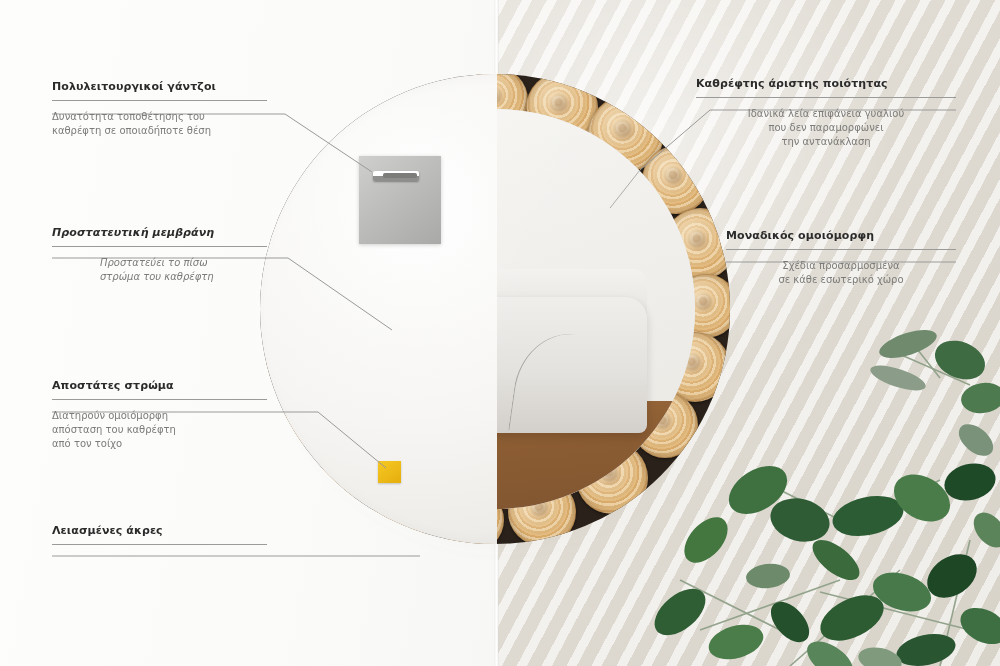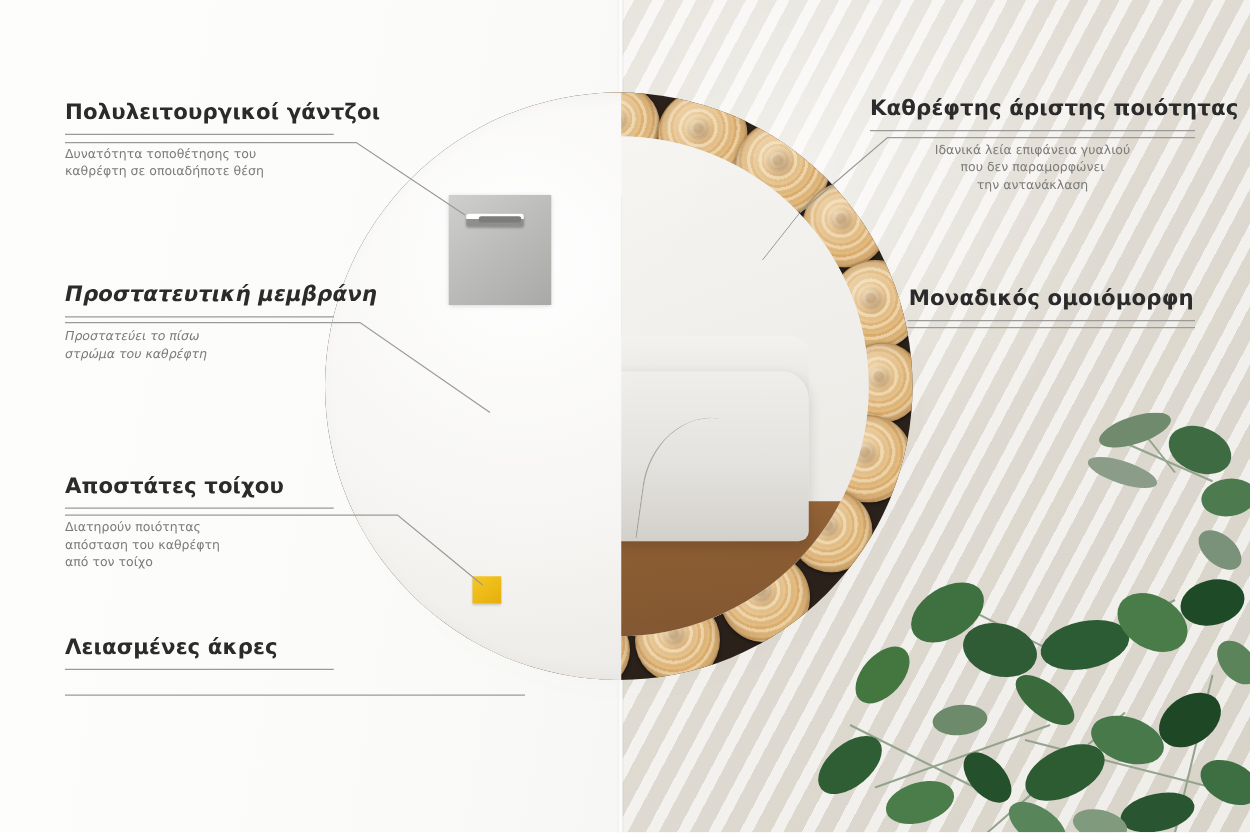--- a/index.html
+++ b/index.html
@@ -155,29 +155,29 @@
     background:linear-gradient(145deg,#f6c822,#e5ae0d);
     box-shadow:0 1px 2px rgba(0,0,0,.2);
   }
 
   
   .lines{position:absolute;left:0;top:0;width:1000px;height:666px;pointer-events:none;}
 
   
   .callout{position:absolute;}
   .callout .ttl{
-    font-size:17px;font-weight:700;color:#2b2b2b;letter-spacing:.1px;
+    font-size:11px;font-weight:700;color:#2b2b2b;letter-spacing:.1px;
     white-space:nowrap;
   }
   .callout .rule{height:1px;background:#9a9a98;margin-top:7px;}
   .callout .desc{
     margin-top:9px;font-size:10px;line-height:1.42;color:#7b7b79;font-weight:400;
   }
   .callout.right{text-align:right;}
-  .callout.right .ttl{text-align:center;}
+  .callout.right .ttl{text-align:left;}
   .callout.right .desc{text-align:center;}
 
   
   .foliage{position:absolute;left:640px;top:330px;width:360px;height:336px;overflow:hidden;}
 </style>
 </head>
 <body>
 
 <div class="stage">
 
@@ -309,43 +309,45 @@
   <div class="callout" style="left:52px;top:80px;width:215px;">
     <div class="ttl">Πολυλειτουργικοί γάντζοι</div>
     <div class="rule"></div>
     <div class="desc" style="white-space:pre-line;">Δυνατότητα τοποθέτησης του
 καθρέφτη σε οποιαδήποτε θέση</div>
   </div>
 
   <div class="callout" style="left:52px;top:226px;width:215px;font-style:italic;">
     <div class="ttl">Προστατευτική μεμβράνη</div>
     <div class="rule"></div>
-    <div class="desc" style="white-space:pre-line;">Προστατεύει το πίσω
+    <div class="desc" style="white-space:pre-line;margin-left:48px;">Προστατεύει το πίσω
 στρώμα του καθρέφτη</div>
   </div>
 
   <div class="callout" style="left:52px;top:379px;width:215px;">
-    <div class="ttl">Αποστάτες τοίχου</div>
-    <div class="rule"></div>
-    <div class="desc" style="white-space:pre-line;">Διατηρούν ποιότητας
+    <div class="ttl">Αποστάτες στρώμα</div>
+    <div class="rule"></div>
+    <div class="desc" style="white-space:pre-line;">Διατηρούν ομοιόμορφη
 απόσταση του καθρέφτη
 από τον τοίχο</div>
   </div>
 
-  <div class="callout" style="left:52px;top:508px;width:215px;">
+  <div class="callout" style="left:52px;top:524px;width:215px;">
     <div class="ttl">Λειασμένες άκρες</div>
     <div class="rule"></div>
   </div>
 
   <div class="callout right" style="left:696px;top:77px;width:260px;">
     <div class="ttl">Καθρέφτης άριστης ποιότητας</div>
     <div class="rule"></div>
     <div class="desc" style="white-space:pre-line;">Ιδανικά λεία επιφάνεια γυαλιού
 που δεν παραμορφώνει
 την αντανάκλαση</div>
   </div>
 
   <div class="callout right" style="left:726px;top:229px;width:230px;">
     <div class="ttl">Μοναδικός ομοιόμορφη</div>
     <div class="rule"></div>
+    <div class="desc" style="white-space:pre-line;">Σχέδια προσαρμοσμένα
+σε κάθε εσωτερικό χώρο</div>
   </div>
 
 </div>
 
 </body></html>

